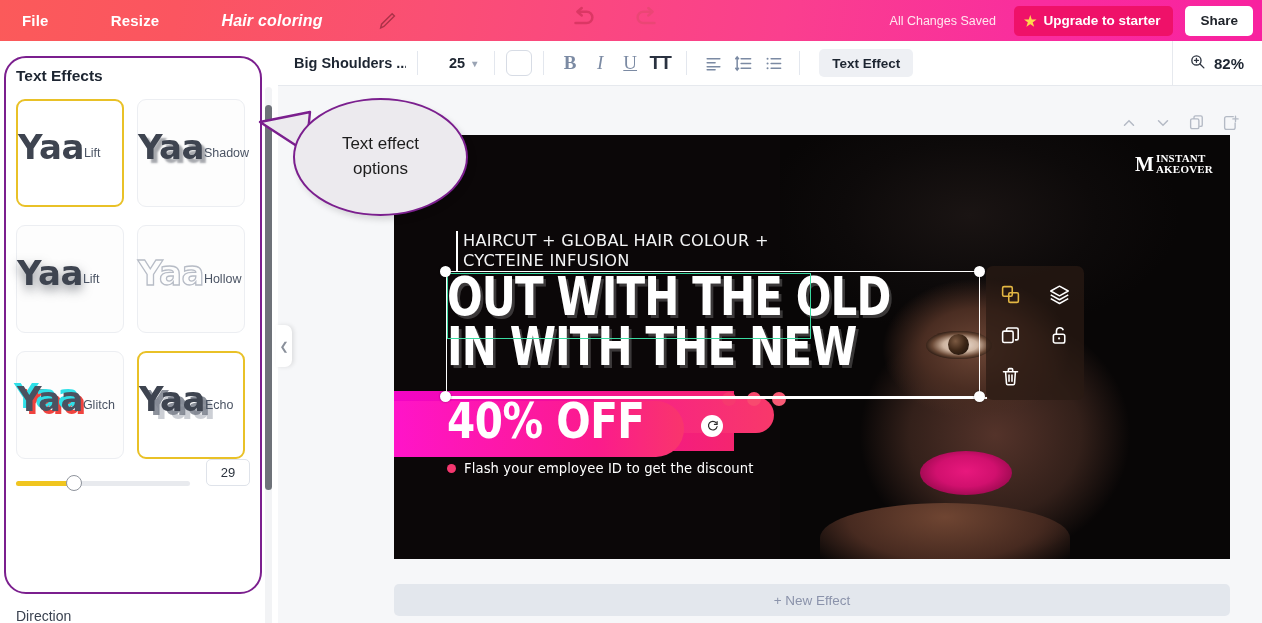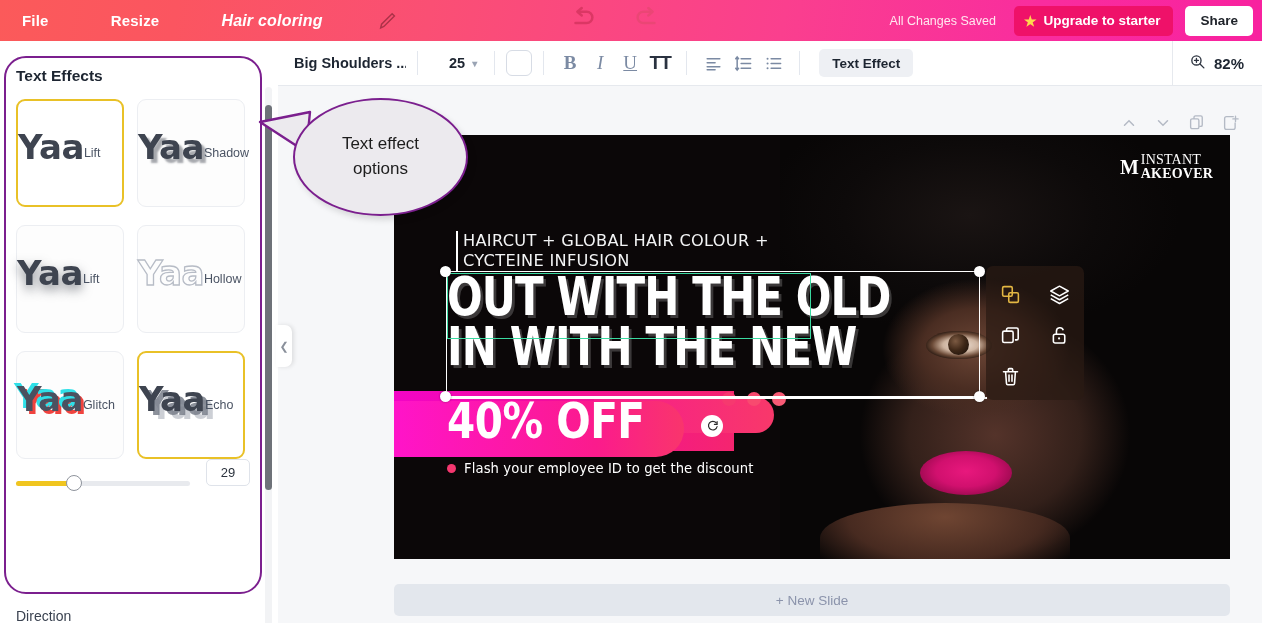--- a/index.html
+++ b/index.html
@@ -202,22 +202,22 @@
     position: absolute; left: 40px; top: 368px; width: 250px; height: 70px;
     background: radial-gradient(ellipse at 50% 20%, #6f4532 0%, #472a20 55%, rgba(25,15,12,0) 88%);
     border-radius: 50% 50% 0 0;
   }
   .logo {
     position: absolute; right: 17px; top: 18px; color: #fff;
     font-family: "Liberation Serif", serif; line-height: 1.02; text-align: left;
     display: flex; align-items: center;
   }
   .logo-mark { font-size: 20px; font-weight: bold; line-height: .9; margin-right: 2px; }
-  .logo-l1 { font-size: 14px; font-weight: normal; letter-spacing: .2px; }
-  .logo-l2 { font-size: 14px; font-weight: bold; letter-spacing: .2px; }
+  .logo-l1 { font-size: 11px; font-weight: bold; letter-spacing: .2px; }
+  .logo-l2 { font-size: 11px; font-weight: bold; letter-spacing: .2px; }
 
   
   .kicker {
     position: absolute; left: 456px; top: 231px; color: #f3f4f5;
     font-family: "DejaVu Sans", sans-serif; font-size: 16.2px; letter-spacing: .3px;
     line-height: 1.23; white-space: pre-line; border-left: 2px solid #fff; padding-left: 5px;
     z-index: 6;
   }
   .headline {
     position: absolute; left: 447px; top: 272px; z-index: 6;
@@ -567,15 +567,15 @@
     </div>
     <div class="ft-ico">
       <svg viewBox="0 0 24 24" width="21" height="21" fill="none" stroke="currentColor" stroke-width="1.8" stroke-linecap="round">
           <path d="M4 6.5h16M9.5 6.5V4.2A1.2 1.2 0 0 1 10.7 3h2.6a1.2 1.2 0 0 1 1.2 1.2v2.3"></path>
           <path d="M6.4 6.5 7.4 20a1.5 1.5 0 0 0 1.5 1.4h6.2A1.5 1.5 0 0 0 16.6 20l1-13.5"></path>
           <path d="M10.3 10.3v7M13.7 10.3v7"></path>
         </svg>
     </div>
   </div>
 
-  <div class="newslide">+ New Slide</div>
+  <div class="newslide">+ New Effect</div>
 
 </div>
 
 </body></html>

